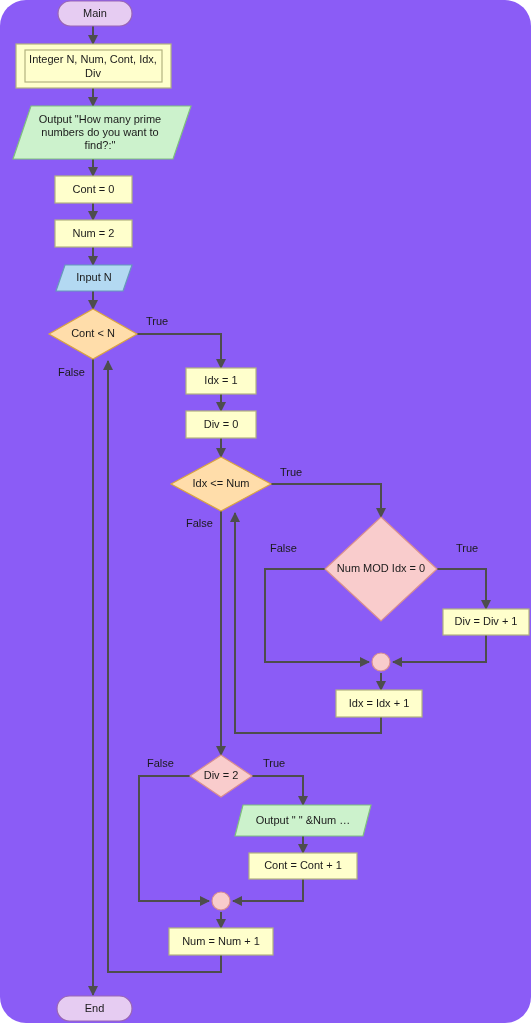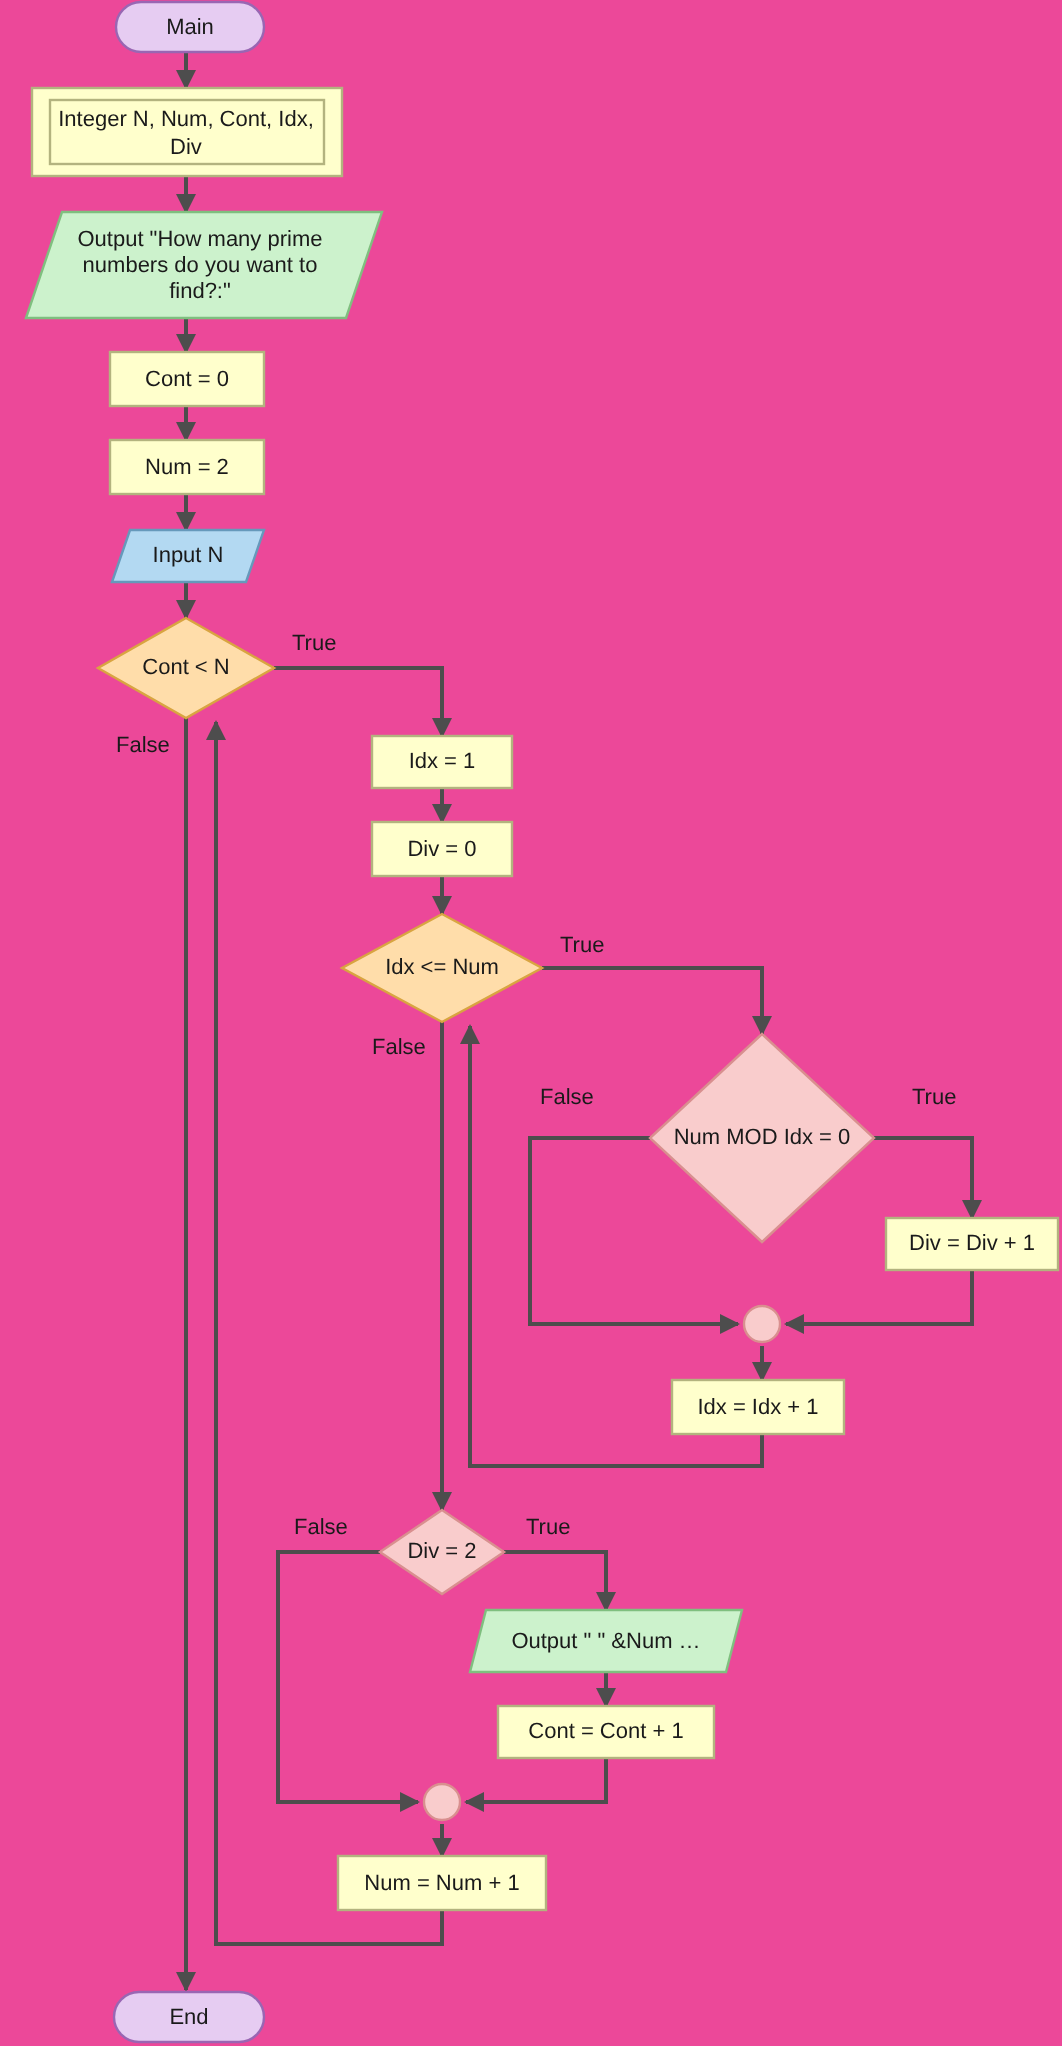--- a/index.html
+++ b/index.html
@@ -7,22 +7,23 @@
     padding: 0;
     background: #ffffff;
   }
   body {
     font-family: "Liberation Sans", sans-serif;
   }
   #flowchart-root {
     position: relative;
     width: 531px;
     height: 1023px;
-    background: #ec4899;
+    background: #8b5cf6;
     overflow: hidden;
+    border-radius: 26px;
   }
   svg#flow-svg {
     display: block;
     width: 531px;
     height: 1023px;
   }
   .node-text {
     font-family: "Liberation Sans", sans-serif;
     font-size: 11px;
     fill: #1a1a1a;

